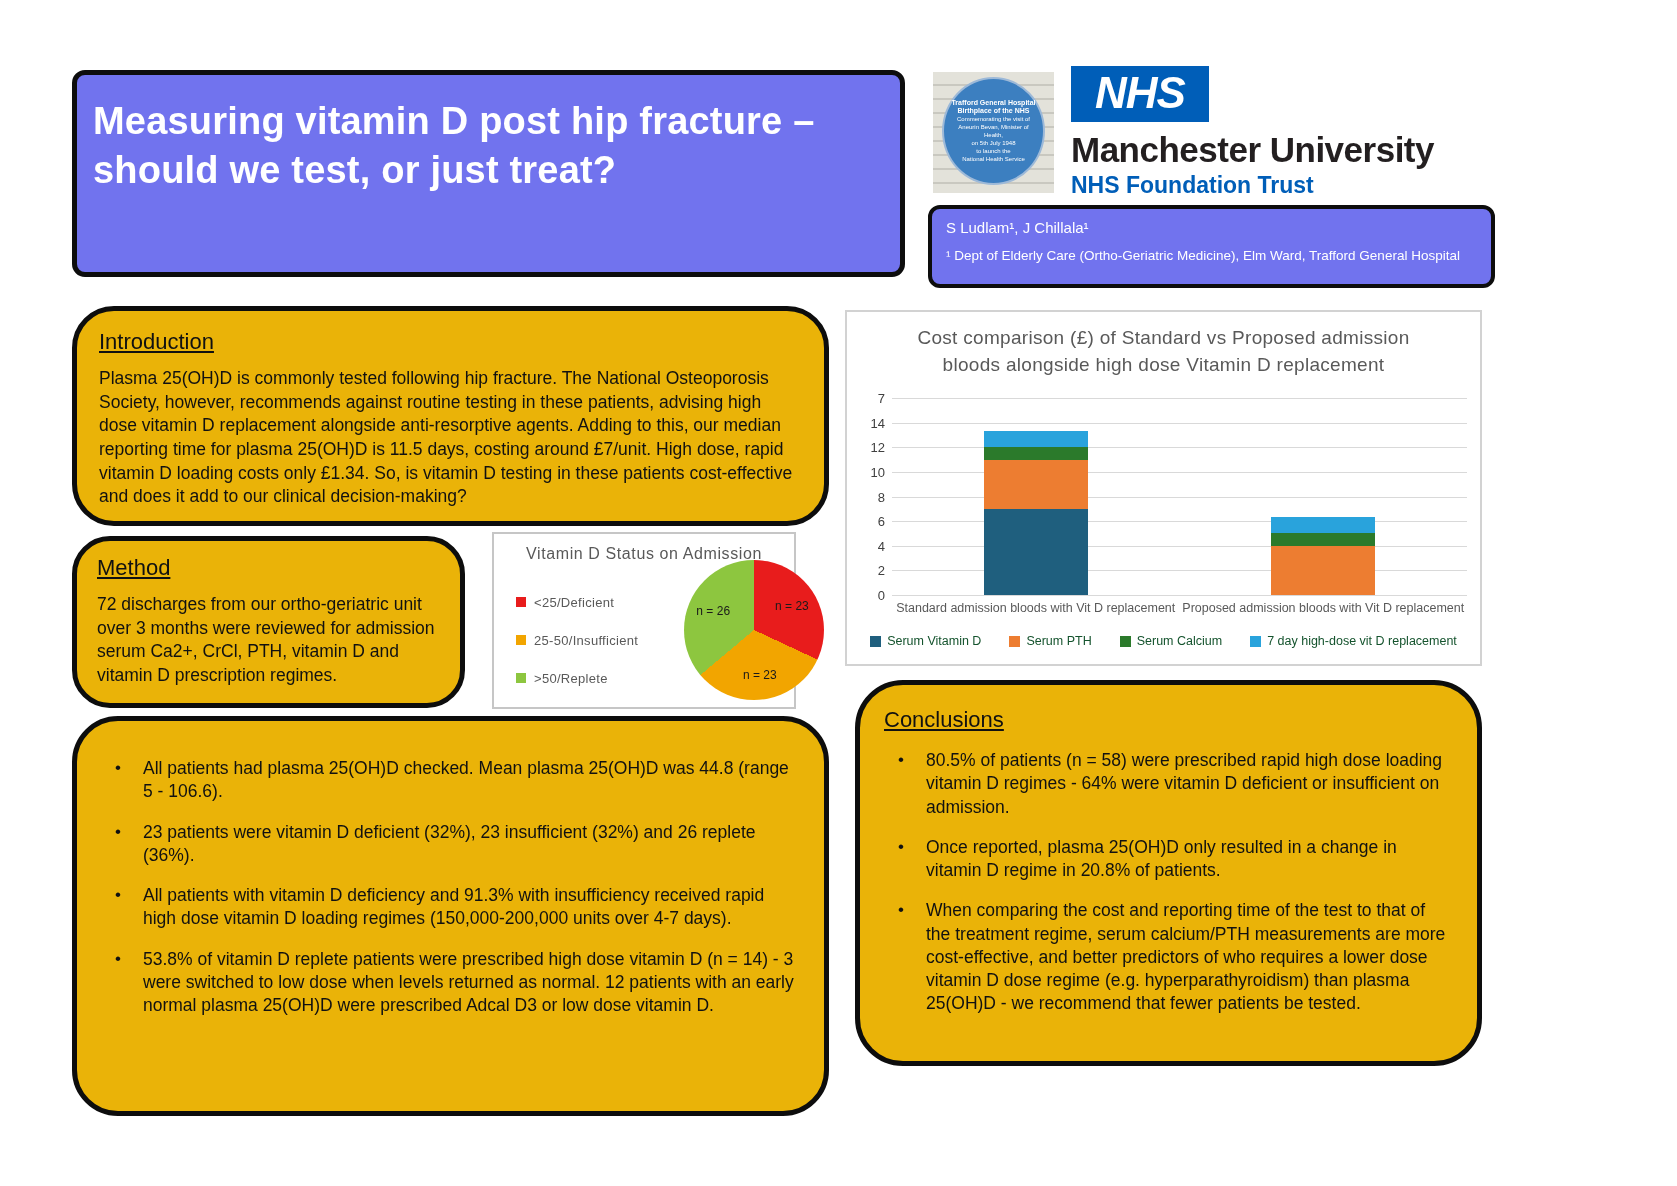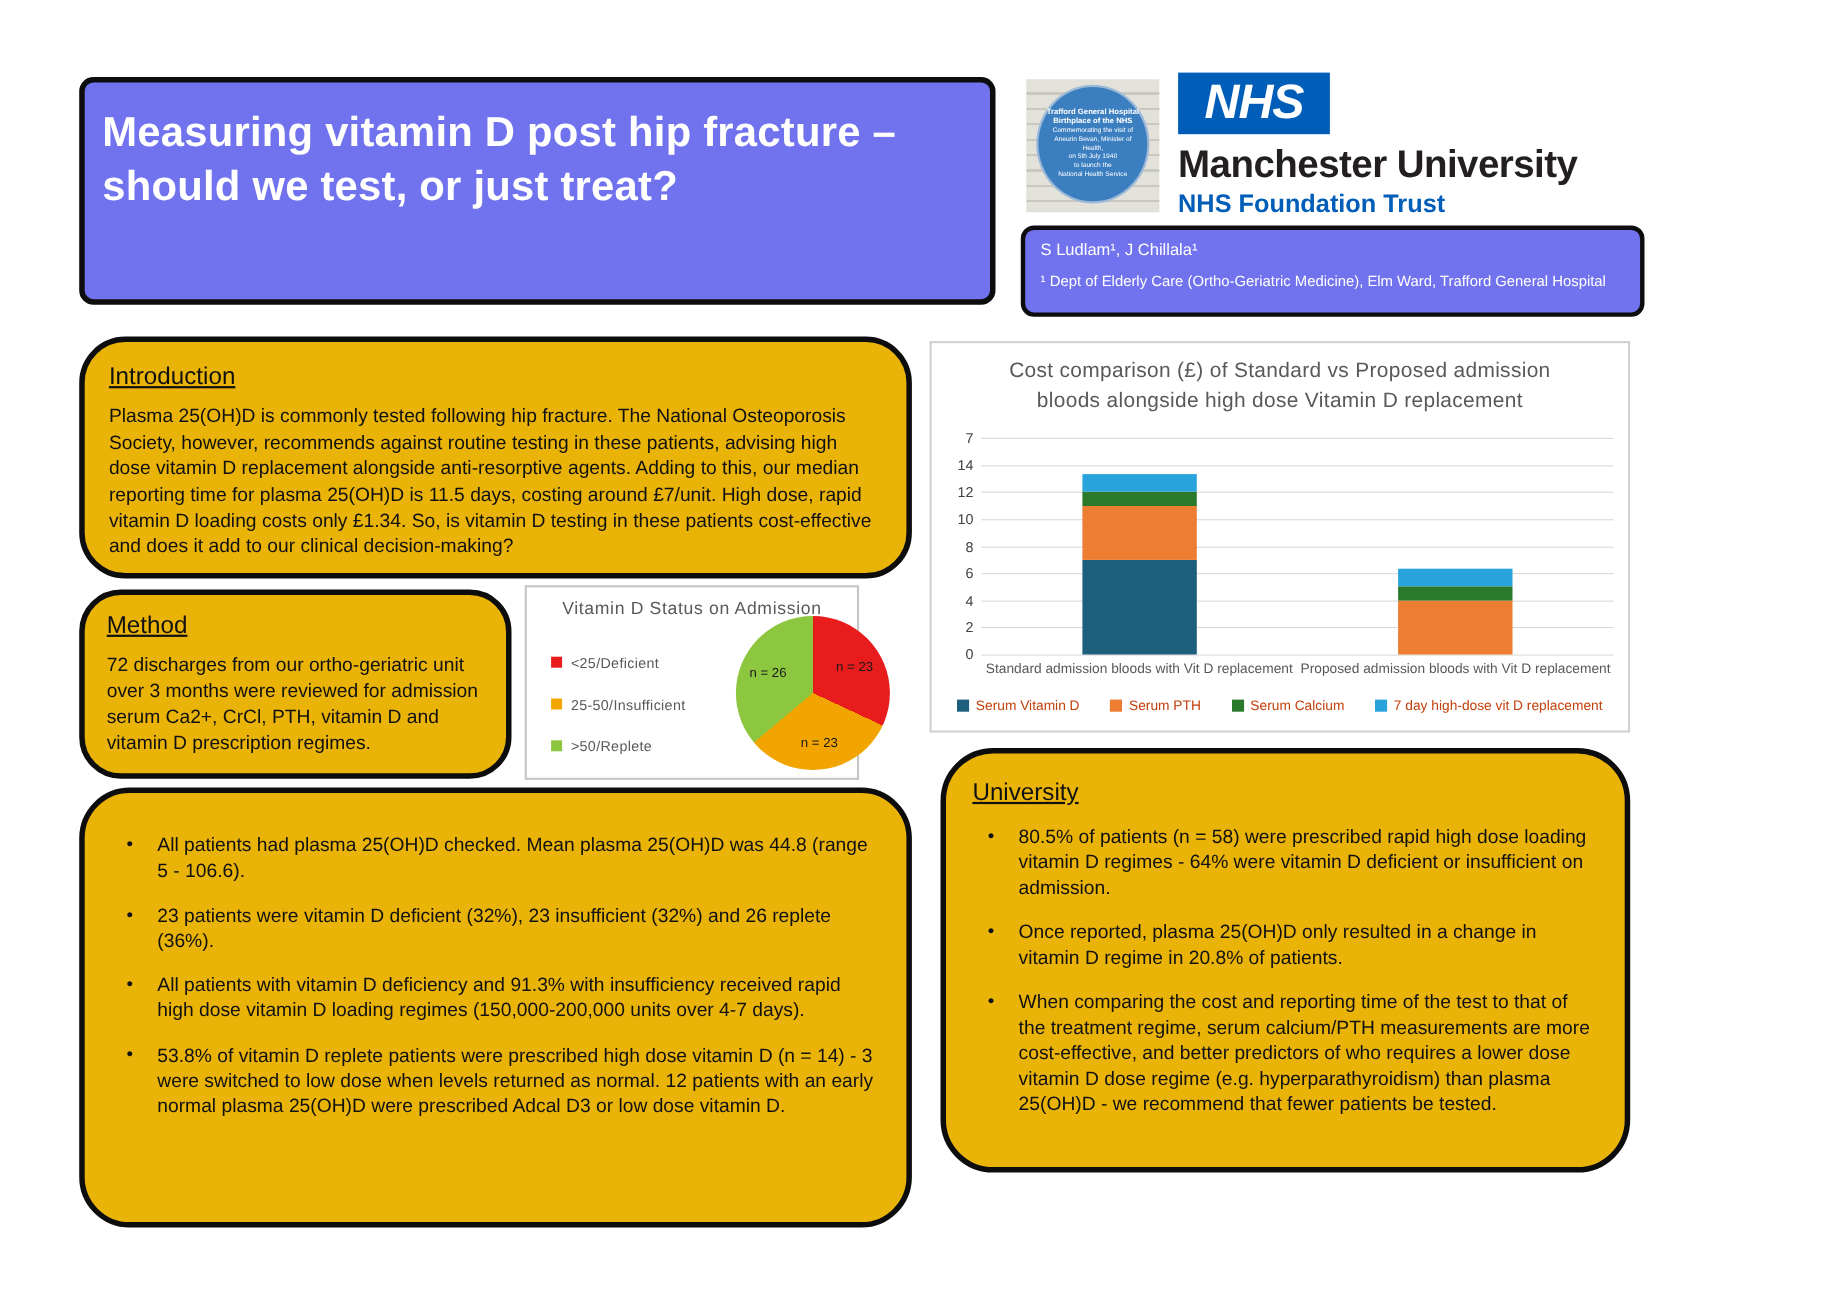--- a/index.html
+++ b/index.html
@@ -50,21 +50,21 @@
 
   #results-box { left:72px; top:716px; width:757px; height:400px; border-radius:46px; padding:20px 28px 0 24px; }
   #conclusions-box { left:855px; top:680px; width:627px; height:386px; border-radius:48px; padding:22px 26px 0 24px; }
 
   ul.bullets { list-style:none; margin-top:16px; }
   ul.bullets li { position:relative; padding-left:42px; font-size:17.5px; line-height:1.33;
     color:#111; margin-bottom:17px; }
   ul.bullets li::before { content:"•"; position:absolute; left:14px; top:0; font-size:17px; }
 
   
-  #pie-panel { left:477px; top:532px; width:304px; height:177px; background:#fff;
+  #pie-panel { left:492px; top:532px; width:304px; height:177px; background:#fff;
     border:2px solid #c6c6c6; }
   #pie-title { font-size:16px; color:#595959; text-align:center; margin-top:11px; letter-spacing:0.6px; }
   #pie-legend { position:absolute; left:22px; top:60px; }
   .pleg-item { display:flex; align-items:center; height:16px; margin-bottom:22px; }
   .pleg-sq { width:10px; height:10px; margin-right:8px; flex:0 0 auto; }
   .pleg-label { font-size:13px; color:#595959; letter-spacing:0.3px; white-space:nowrap; }
   #pie-chart { position:absolute; left:190px; top:26px; width:140px; height:140px; border-radius:50%; }
   .pie-label { position:absolute; transform:translate(-50%,-50%); font-size:12px; color:#1a1a1a; white-space:nowrap; }
 
   
@@ -76,21 +76,21 @@
   .gridline { position:absolute; left:0; width:100%; height:1px; background:#d9d9d9; }
   .ytick { position:absolute; right:582px; width:30px; text-align:right; font-size:13px;
     color:#404040; transform:translateY(-50%); }
   .bar-seg { position:absolute; }
   .cat-label { position:absolute; top:203px; transform:translateX(-50%); white-space:nowrap;
     font-size:12.5px; color:#595959; }
   #bar-legend { position:absolute; left:0; right:0; top:322px; display:flex;
     justify-content:center; gap:28px; }
   .bleg-item { display:flex; align-items:center; }
   .bleg-sq { width:11px; height:11px; margin-right:6px; }
-  .bleg-label { font-size:12.5px; color:#c2410c; white-space:nowrap; }
+  .bleg-label { font-size:12.5px; color:#14532d; white-space:nowrap; }
 </style>
 </head>
 <body>
 
 <div id="poster">
 
   <div id="title-box" class="abs">
     <div id="poster-title">Measuring vitamin D post hip fracture – should we test, or just treat?</div>
   </div>
 
@@ -204,21 +204,21 @@
   <div id="results-box" class="abs panel">
     <ul class="bullets">
       <li>All patients had plasma 25(OH)D checked. Mean plasma 25(OH)D was 44.8 (range 5 - 106.6).</li>
       <li>23 patients were vitamin D deficient (32%), 23 insufficient (32%) and 26 replete (36%).</li>
       <li>All patients with vitamin D deficiency and 91.3% with insufficiency received rapid high dose vitamin D loading regimes (150,000-200,000 units over 4-7 days).</li>
       <li>53.8% of vitamin D replete patients were prescribed high dose vitamin D (n = 14) - 3 were switched to low dose when levels returned as normal. 12 patients with an early normal plasma 25(OH)D were prescribed Adcal D3 or low dose vitamin D.</li>
     </ul>
   </div>
 
   <div id="conclusions-box" class="abs panel">
-    <h2>University</h2>
+    <h2>Conclusions</h2>
     <ul class="bullets">
       <li>80.5% of patients (n = 58) were prescribed rapid high dose loading vitamin D regimes - 64% were vitamin D deficient or insufficient on admission.</li>
       <li>Once reported, plasma 25(OH)D only resulted in a change in vitamin D regime in 20.8% of patients.</li>
       <li>When comparing the cost and reporting time of the test to that of the treatment regime, serum calcium/PTH measurements are more cost-effective, and better predictors of who requires a lower dose vitamin D dose regime (e.g. hyperparathyroidism) than plasma 25(OH)D - we recommend that fewer patients be tested.</li>
     </ul>
   </div>
 
 </div>
 
 </body></html>

